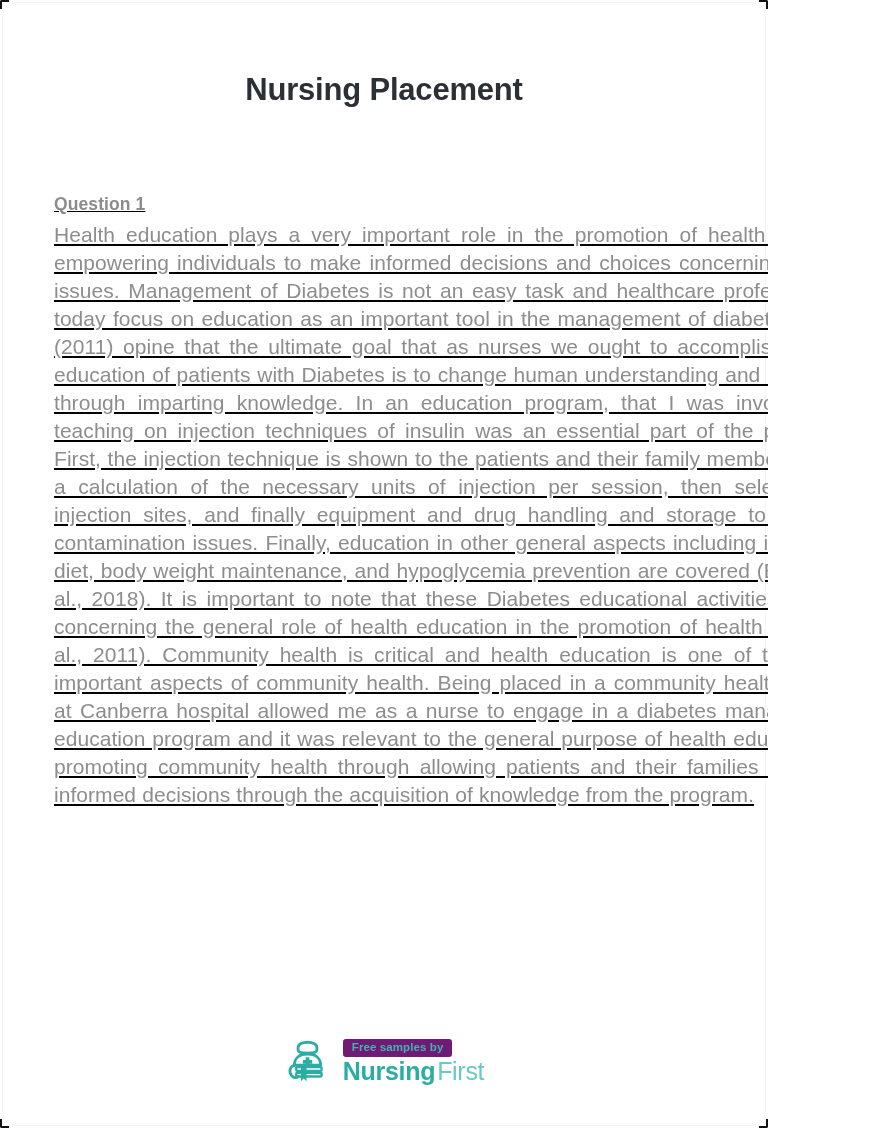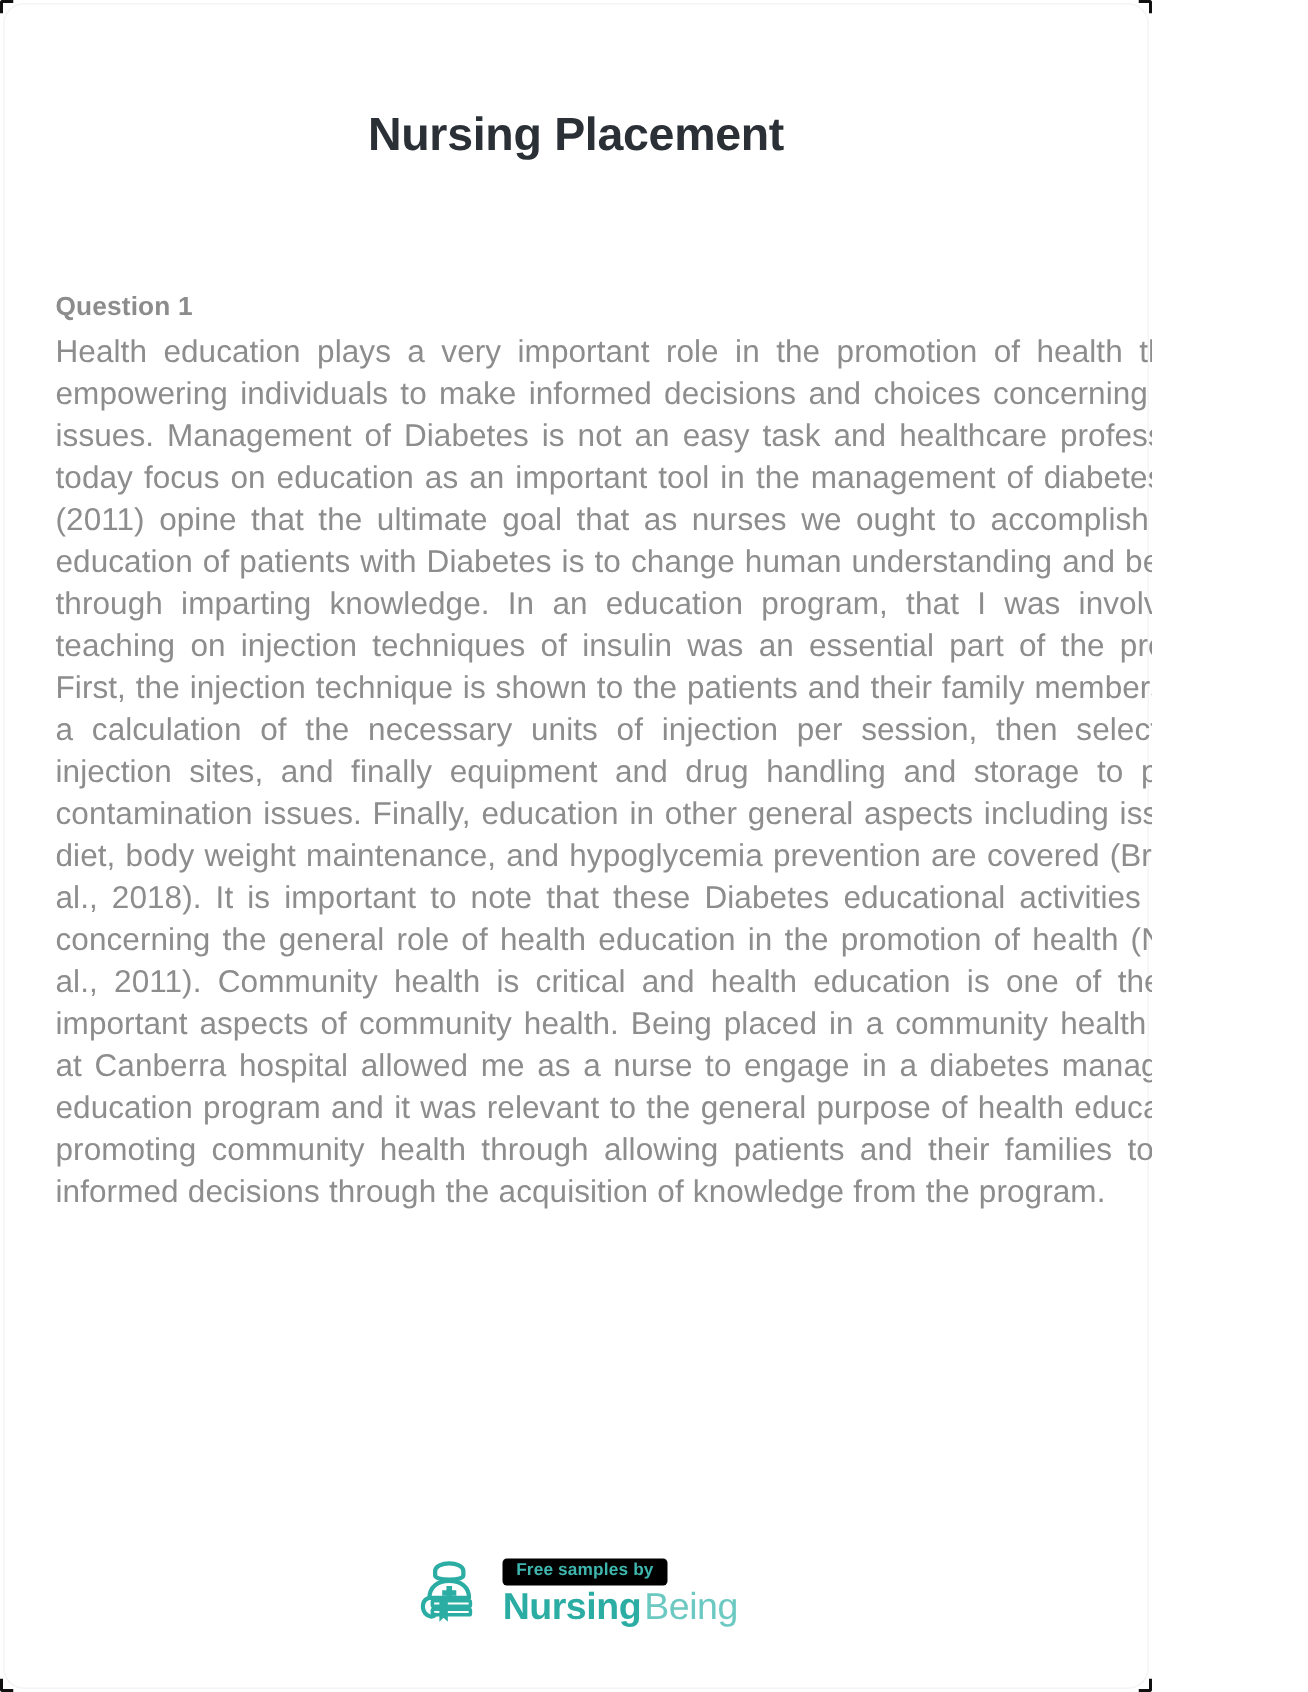--- a/index.html
+++ b/index.html
@@ -51,23 +51,24 @@
     padding-top: 72px;
     text-align: center;
     font-size: 31px;
     font-weight: 700;
     letter-spacing: -0.2px;
     color: #2b3036;
   }
 
   .content {
     position: absolute;
-    left: 37px;
+    left: 54px;
     top: 193px;
     width: 794px;
+    text-decoration: underline;
   }
 
   .question-heading {
     font-size: 17.5px;
     font-weight: 700;
     color: #8c8c8c;
     letter-spacing: 0.1px;
     margin: 0 0 4px 0;
     line-height: 1.35;
   }
@@ -109,21 +110,21 @@
 
   .logo-text {
     display: flex;
     flex-direction: column;
     align-items: flex-start;
     gap: 1px;
   }
 
   .logo-badge {
     display: inline-block;
-    background: #000000;
+    background: #701a75;
     color: #3fb6ad;
     font-size: 11.5px;
     font-weight: 600;
     letter-spacing: 0.1px;
     padding: 3px 9px 4px 9px;
     border-radius: 3px;
     line-height: 1;
   }
 
   .logo-word {
@@ -175,20 +176,20 @@
 
         <rect x="26" y="62" width="54" height="8" rx="2" stroke="#2bada4" stroke-width="5" fill="none"></rect>
         <rect x="26" y="74" width="54" height="8" rx="2" stroke="#2bada4" stroke-width="5" fill="none"></rect>
 
         <path d="M36 62 V92 L42 86 L48 92 V62 Z" fill="#2bada4"></path>
       </svg>
 
       <div class="logo-text">
         <span class="logo-badge">Free samples by</span>
         <div class="logo-word">
-          <span class="w1">Nursing</span><span class="w2">Being</span>
+          <span class="w1">Nursing</span><span class="w2">First</span>
         </div>
       </div>
 
     </div>
   </div>
 
 </div>
 
 </body></html>

